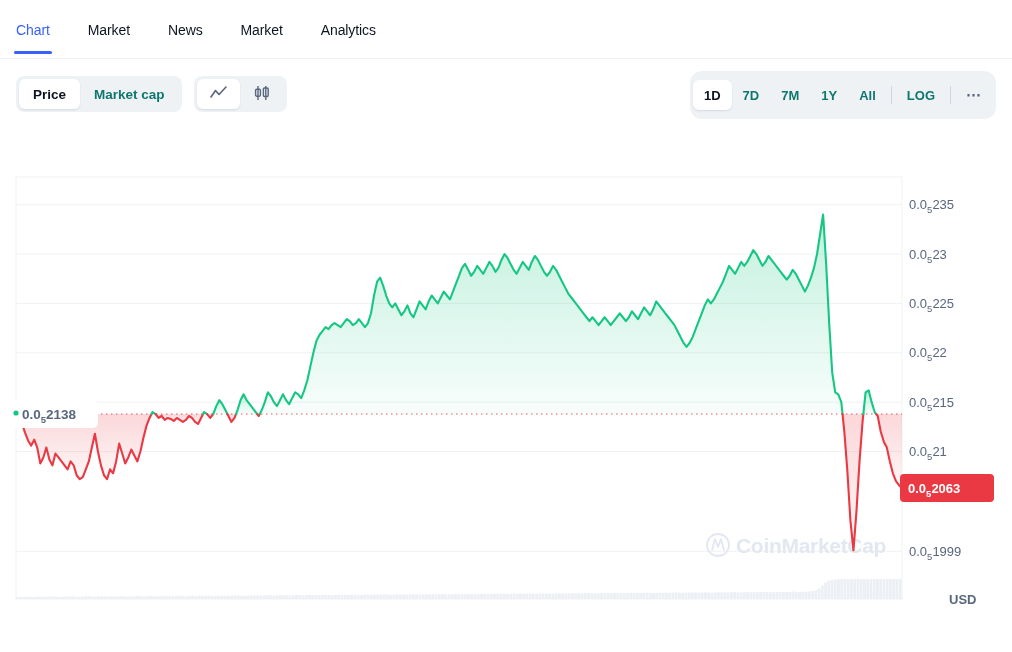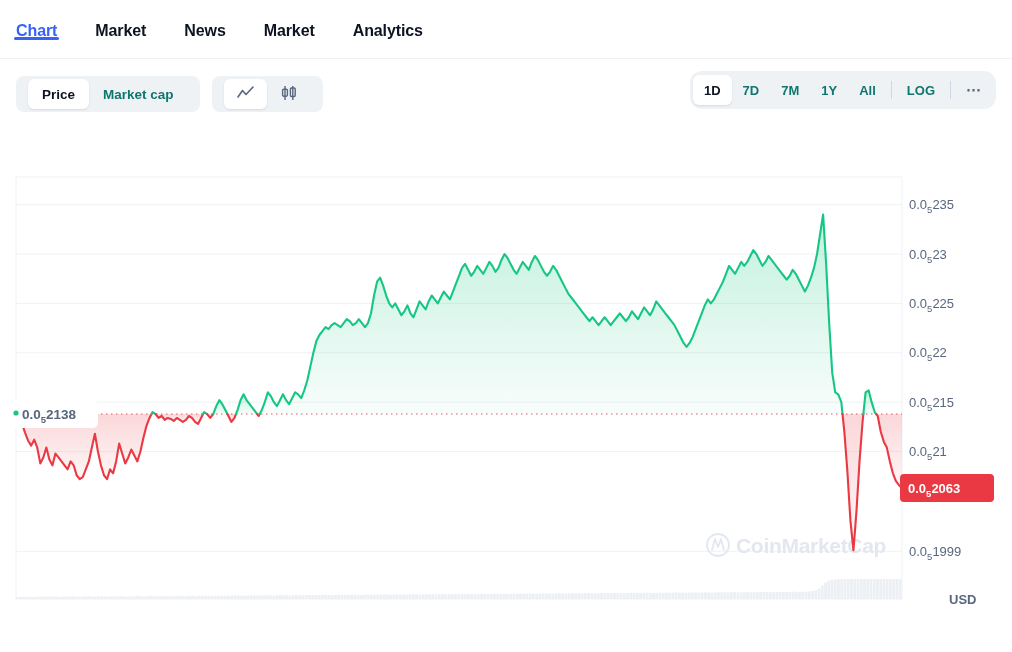--- a/index.html
+++ b/index.html
@@ -14,24 +14,25 @@
   .tabbar {
     position: relative;
     height: 59px;
     display: flex;
     align-items: flex-start;
     padding: 22px 0 0 16px;
     border-bottom: 1px solid #eff2f5;
   }
   .tab {
     position: relative;
-    font-size: 16px;
-    font-weight: 700;
+    font-size: 14px;
+    font-weight: 400;
     color: #0d1421;
     margin-right: 38px;
+    padding-bottom: 16px;
     cursor: pointer;
     white-space: nowrap;
     letter-spacing: -0.1px;
   }
   .tab.active { color: #3861fb; }
   .tab.active::after {
     content: "";
     position: absolute;
     left: -2px; right: -2px; bottom: 0;
     height: 3px;
@@ -52,21 +53,21 @@
     height: 58px;
     padding: 12px 16px 0 16px;
     display: flex;
     align-items: center;
   }
   .seg {
     display: inline-flex;
     align-items: center;
     background: #eff2f5;
     border-radius: 8px;
-    padding: 12px;
+    padding: 3px;
     height: 36px;
   }
   .seg-btn {
     display: inline-flex;
     align-items: center;
     justify-content: center;
     height: 30px;
     padding: 0 14px;
     font-size: 13.5px;
     font-weight: 600;
@@ -85,21 +86,21 @@
 
   .right-ctl {
     position: absolute;
     right: 16px;
     top: 12px;
     display: inline-flex;
     align-items: center;
     background: #eff2f5;
     border-radius: 12px;
     padding: 3px;
-    height: 38px;
+    height: 48px;
   }
   .right-ctl .seg-btn { padding: 0 11px; font-size: 13px; }
   .right-ctl .divider {
     width: 1px; height: 18px;
     background: #cfd6e4;
     margin: 0 4px;
   }
   .dots-btn {
     display: inline-flex; align-items: center; justify-content: center;
     height: 30px; padding: 0 11px;

